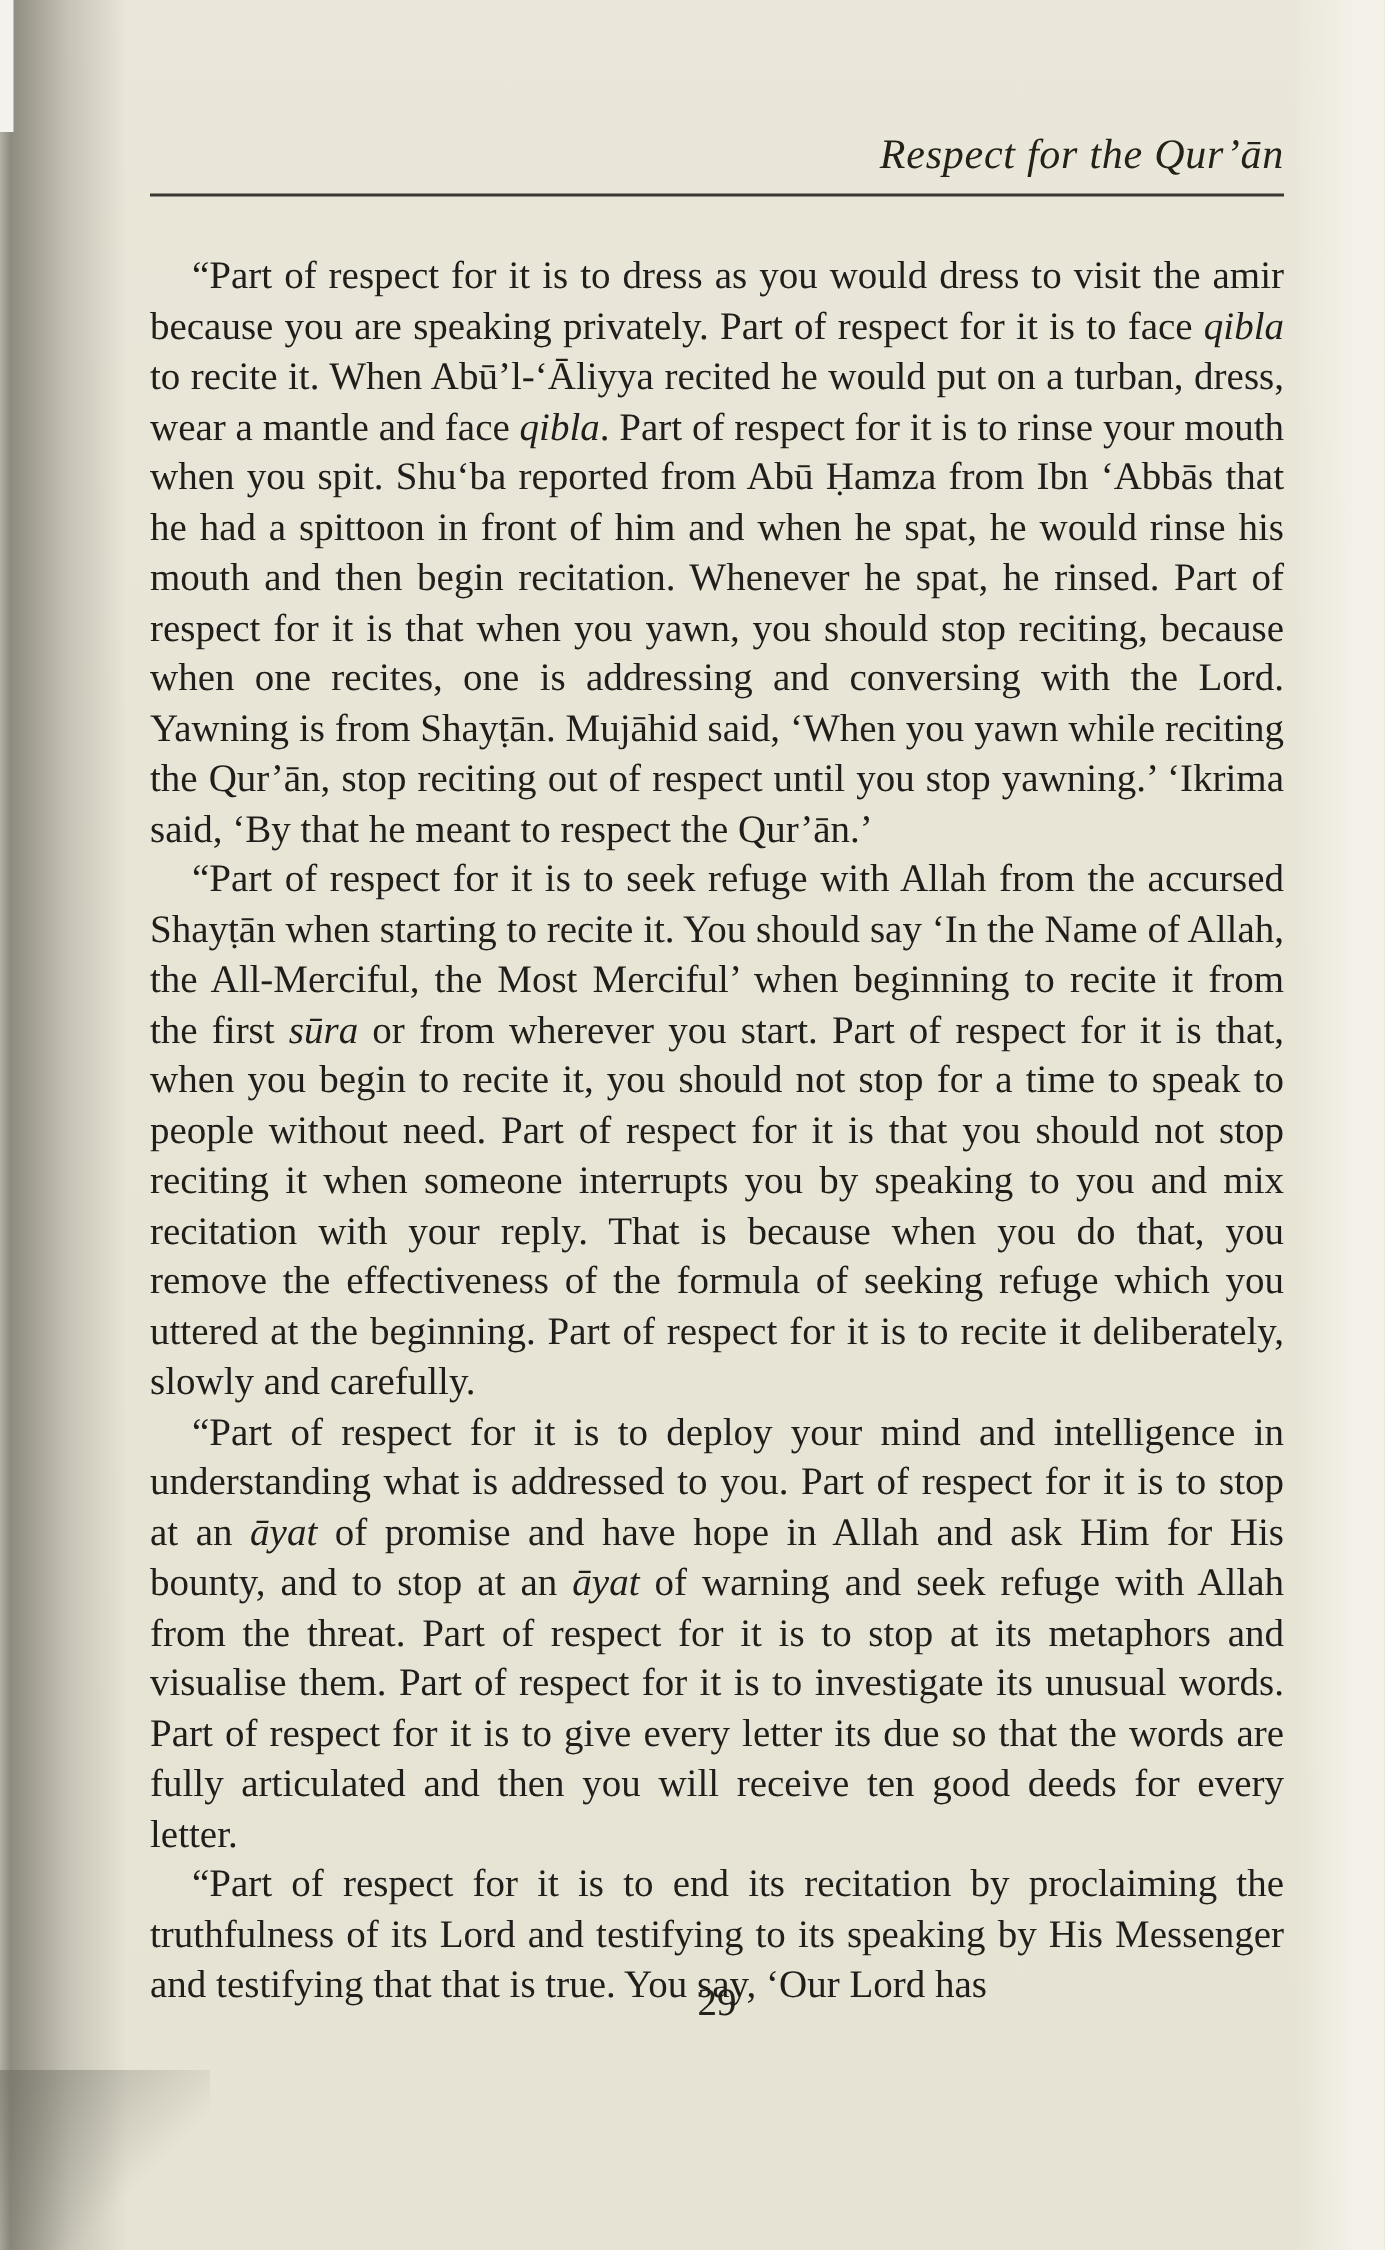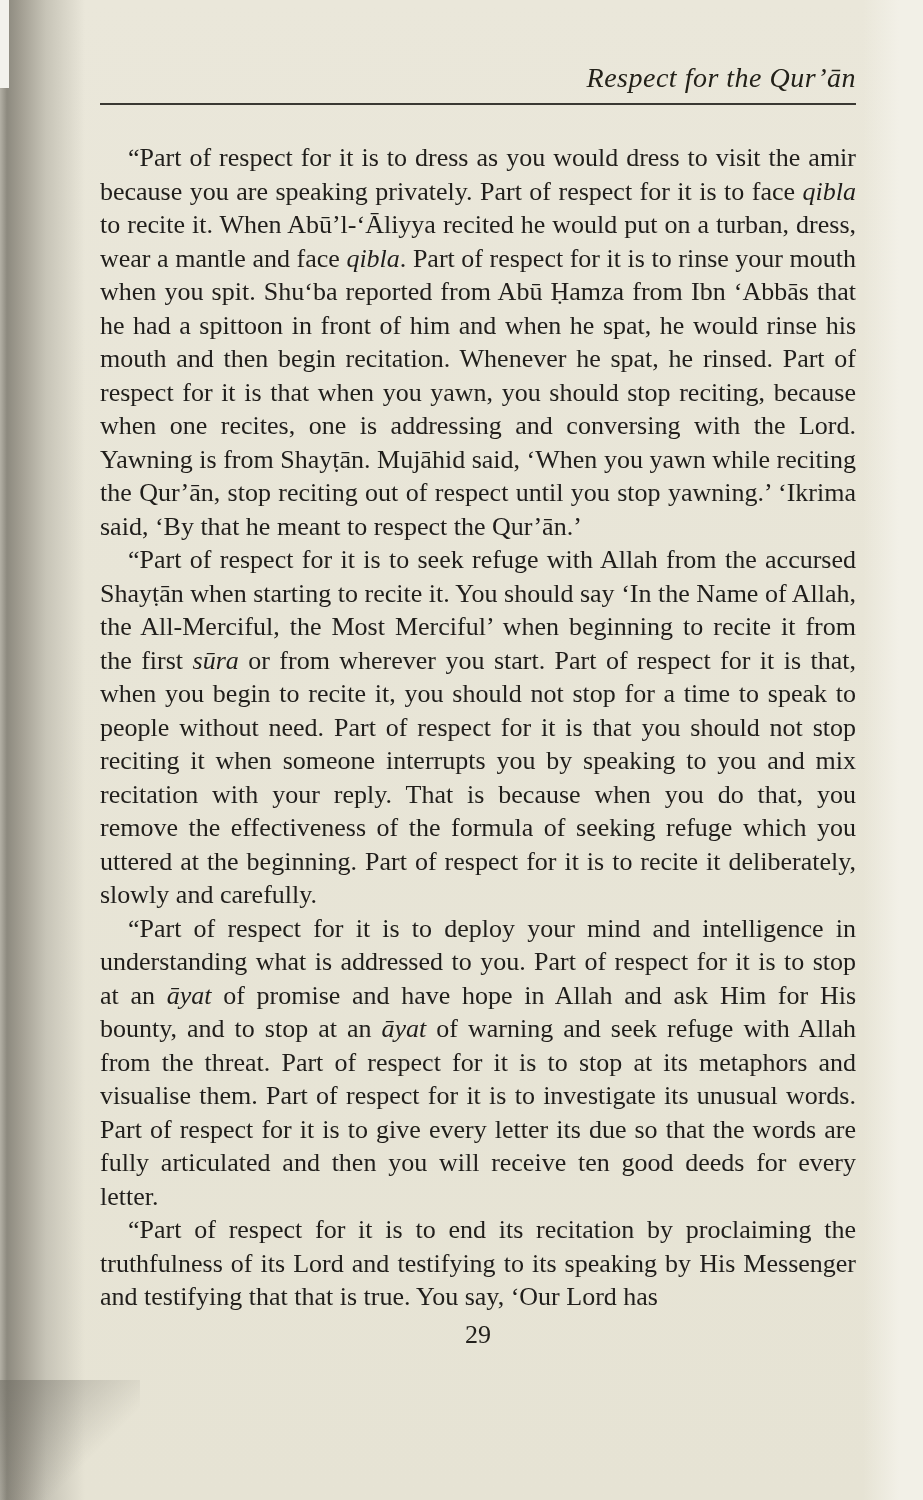--- a/index.html
+++ b/index.html
@@ -52,21 +52,21 @@
     width: 60px;
     background: linear-gradient(90deg, rgba(243,241,232,0) 0%, #f2f0e7 60%);
   }
   .content {
     position: absolute;
     left: 100px;
     width: 756px;
     top: 0;
   }
   .running-head {
-    padding-top: 62px;
+    padding-top: 88px;
     text-align: right;
   }
   .head-title {
     font-style: italic;
     font-size: 28px;
     color: #232119;
     letter-spacing: 0.5px;
   }
   .head-rule {
     margin-top: 9px;

